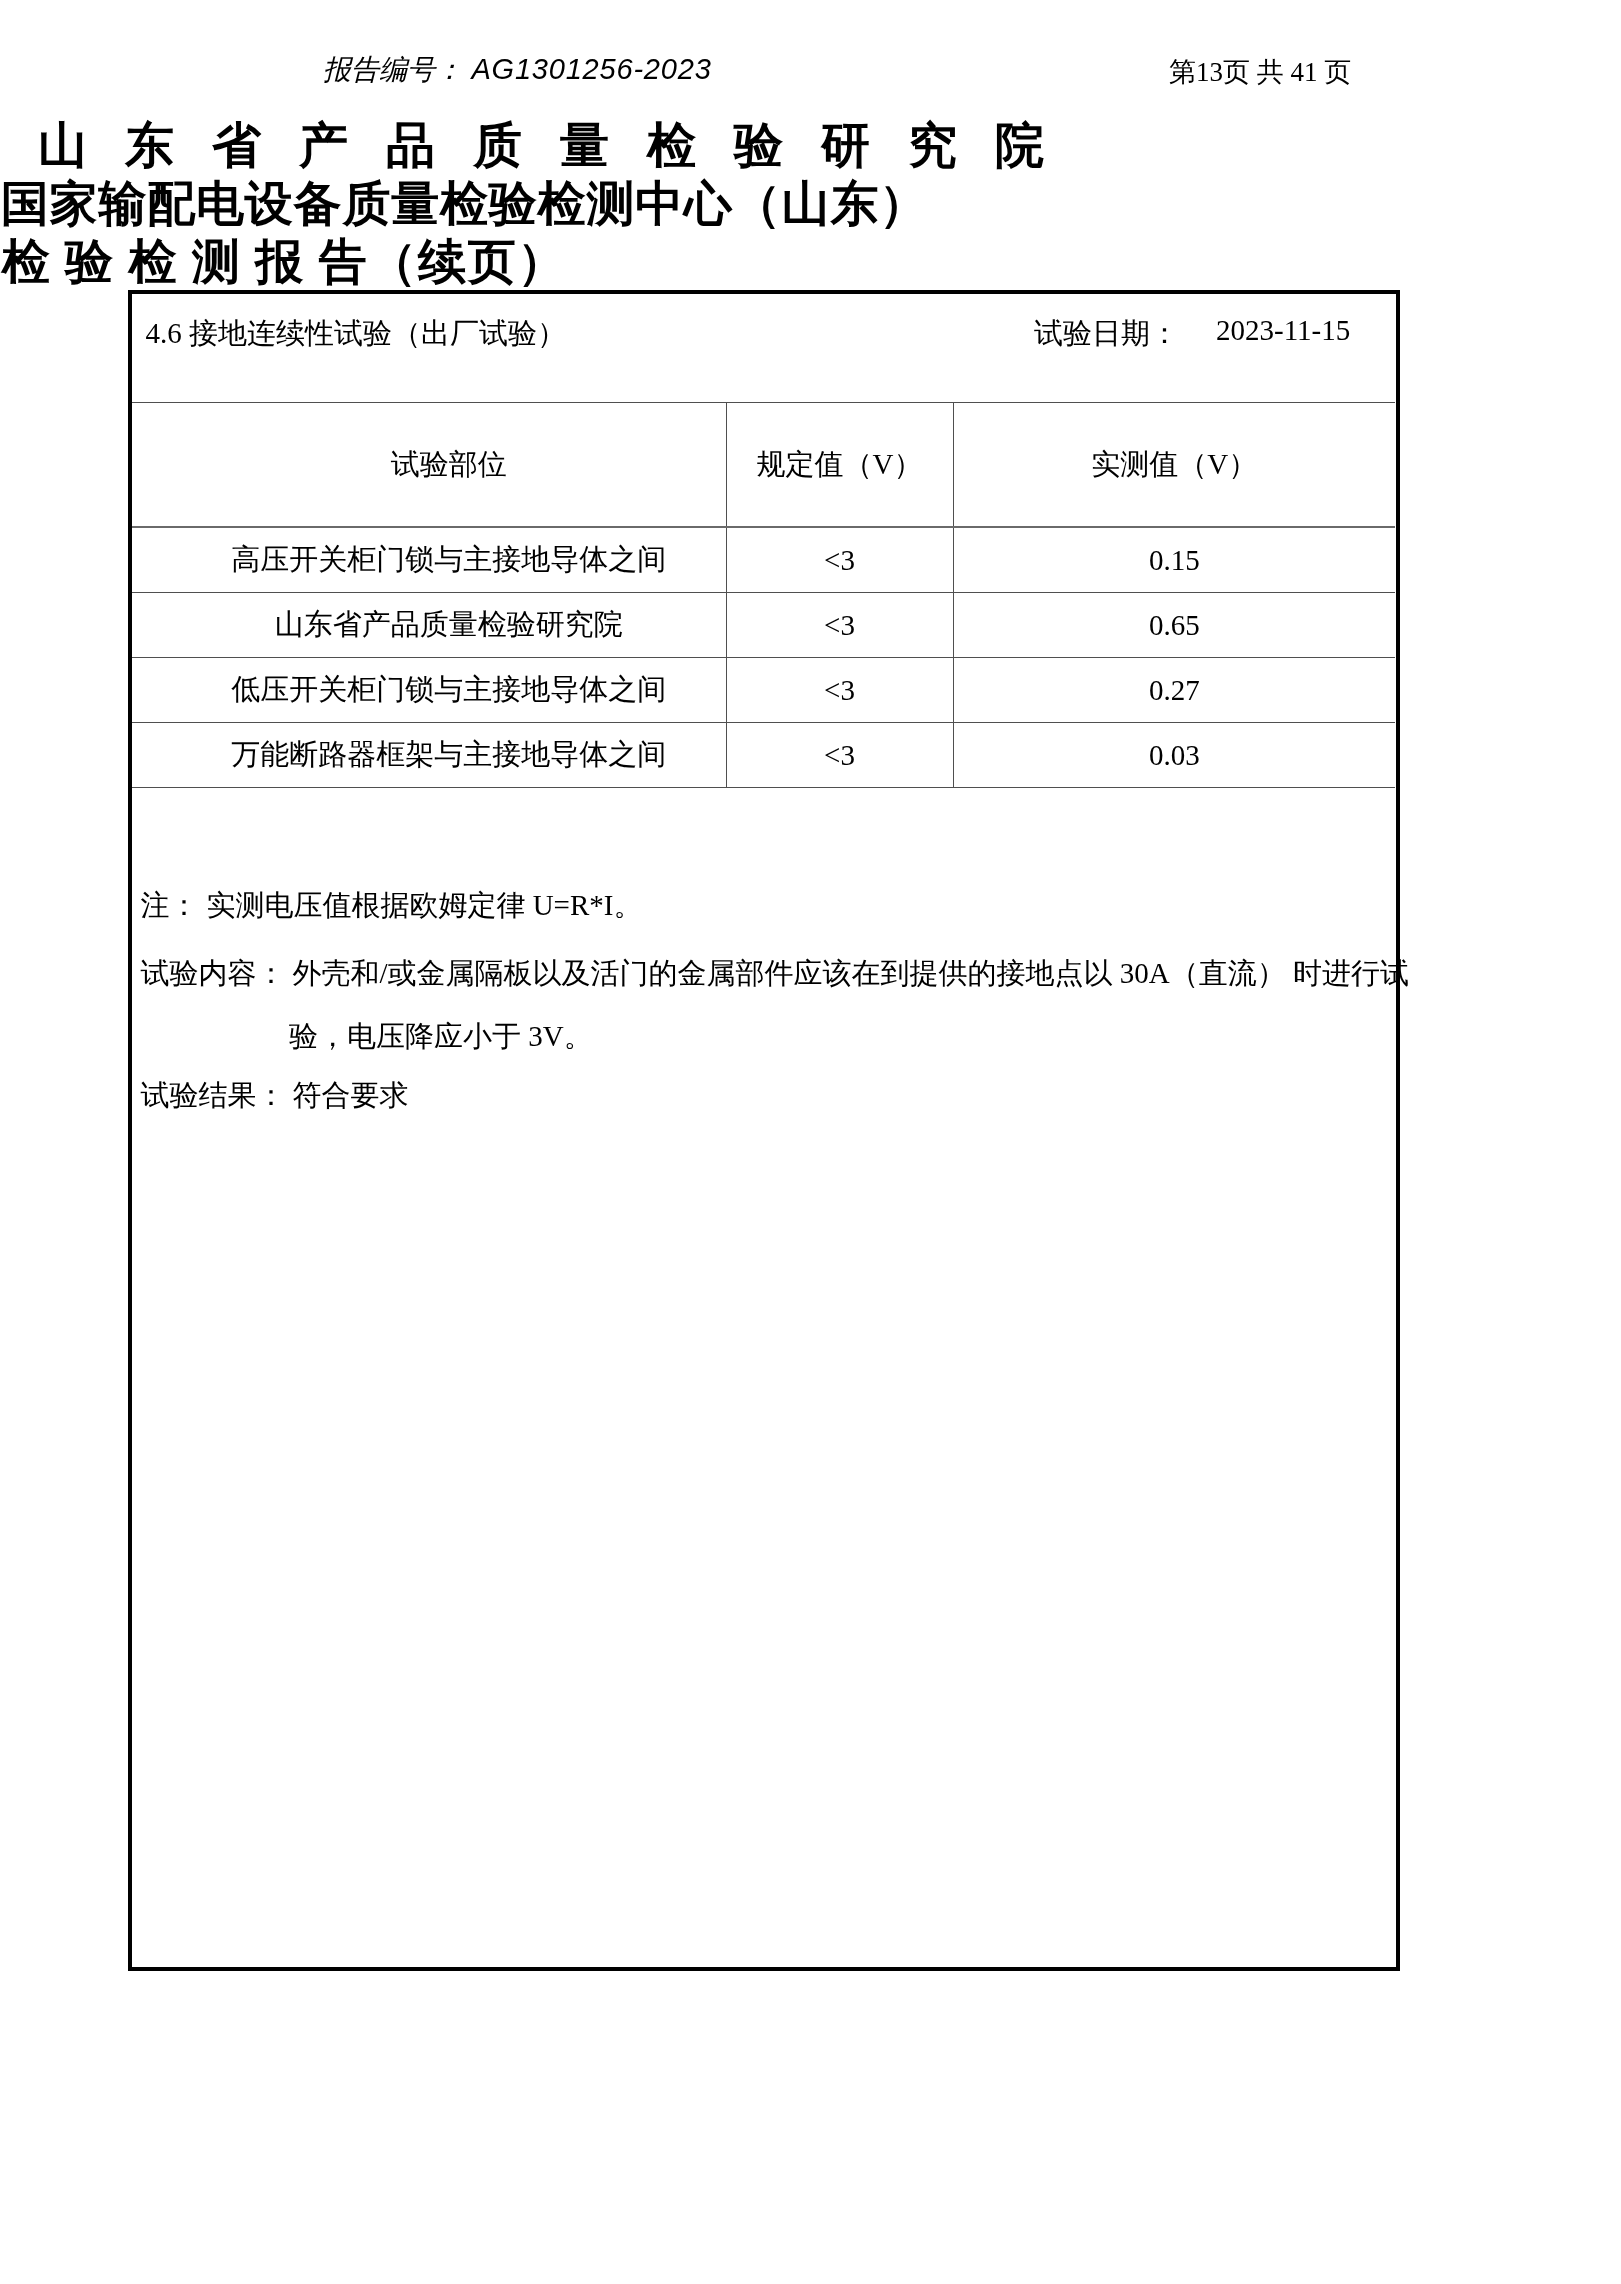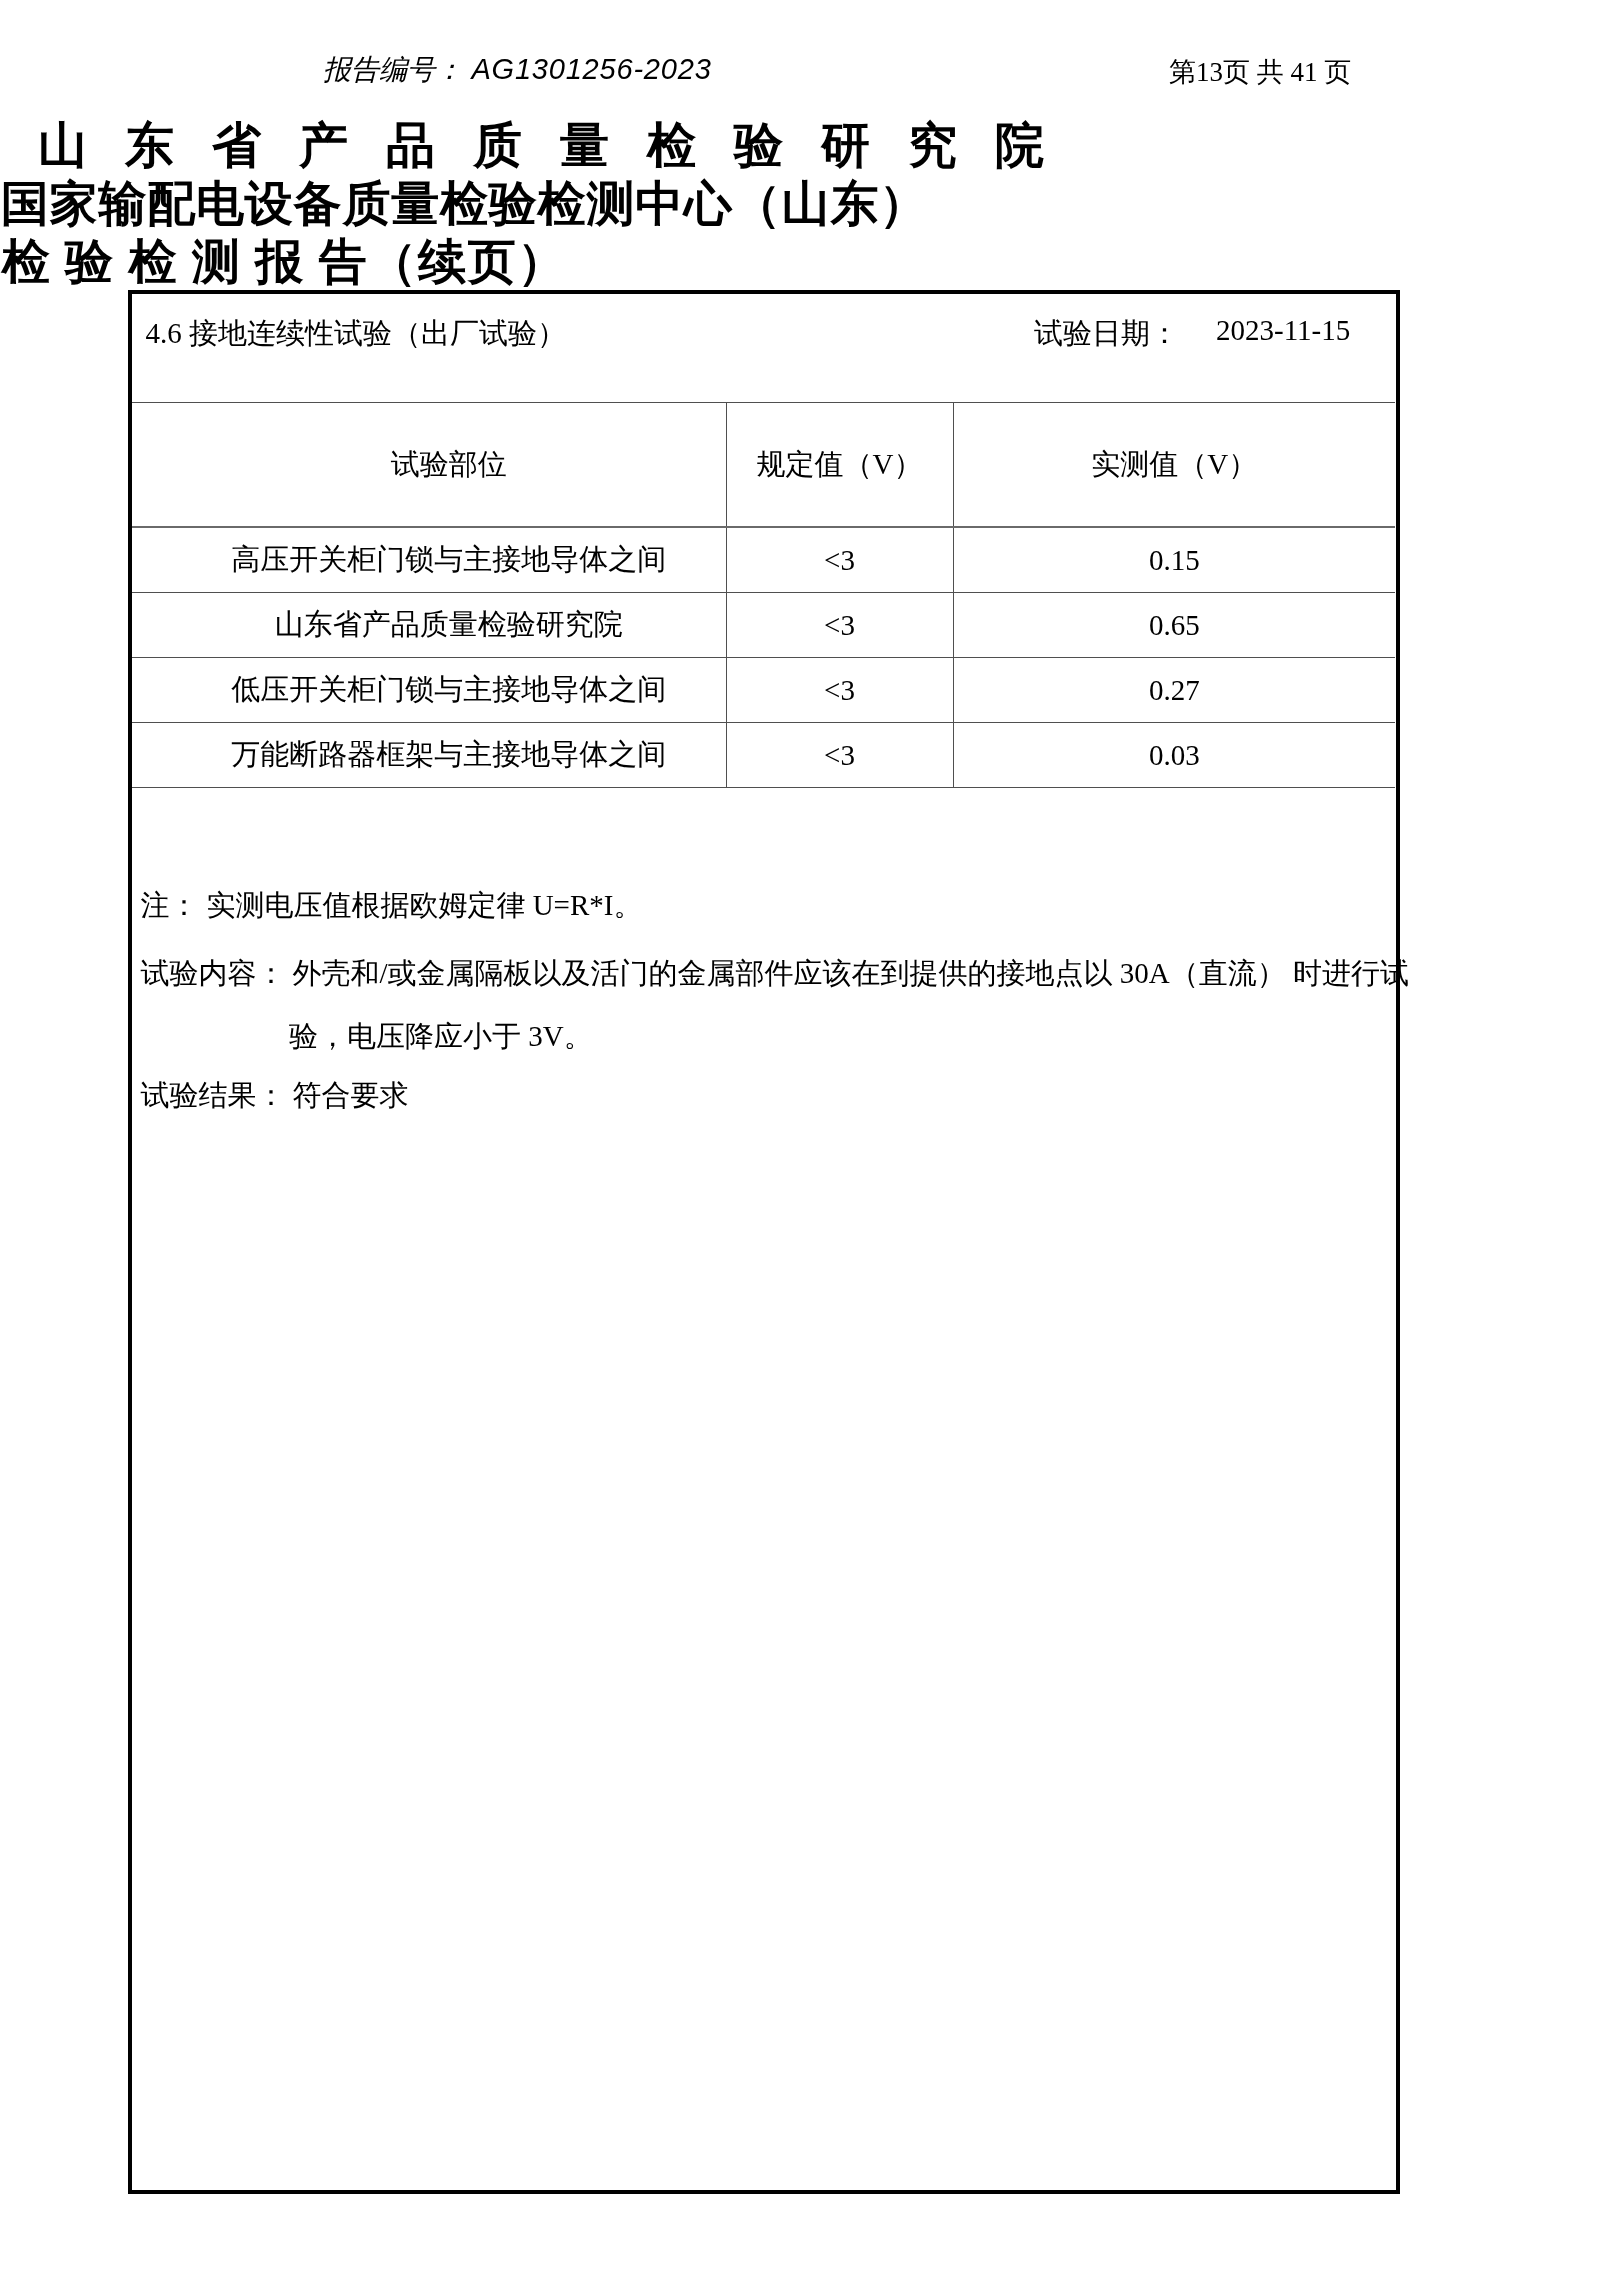--- a/index.html
+++ b/index.html
@@ -14,21 +14,21 @@
   .hdr-right { position:absolute; left:1169px; top:54px; font-size:27px; white-space:nowrap; }
 
   
   .title { position:absolute; left:0; right:0; text-align:left; font-weight:bold; white-space:nowrap; }
   .t1 { top:113px; font-size:49px; letter-spacing:38px; padding-left:38px; }
   .t2 { top:172px; font-size:48px; letter-spacing:0.8px; padding-left:0.8px; }
   .t3 { top:230px; font-size:48px; letter-spacing:1.7px; padding-left:1.7px; }
 
   
   .frame {
-    position:absolute; left:128px; top:290px; width:1272px; height:1904px;
+    position:absolute; left:128px; top:290px; width:1272px; height:1681px;
     border:4.2px solid #000; box-sizing:border-box;
   }
   .sec-heading { position:absolute; left:13.5px; top:20px; font-size:29px; white-space:nowrap; }
   .sec-date { position:absolute; left:902px; top:20px; font-size:29px; white-space:nowrap; display:flex; gap:37px; }
 
   
   table.results {
     position:absolute; left:0; top:108px; width:1263px;
     border-collapse:collapse; table-layout:fixed; font-size:29px;
   }

